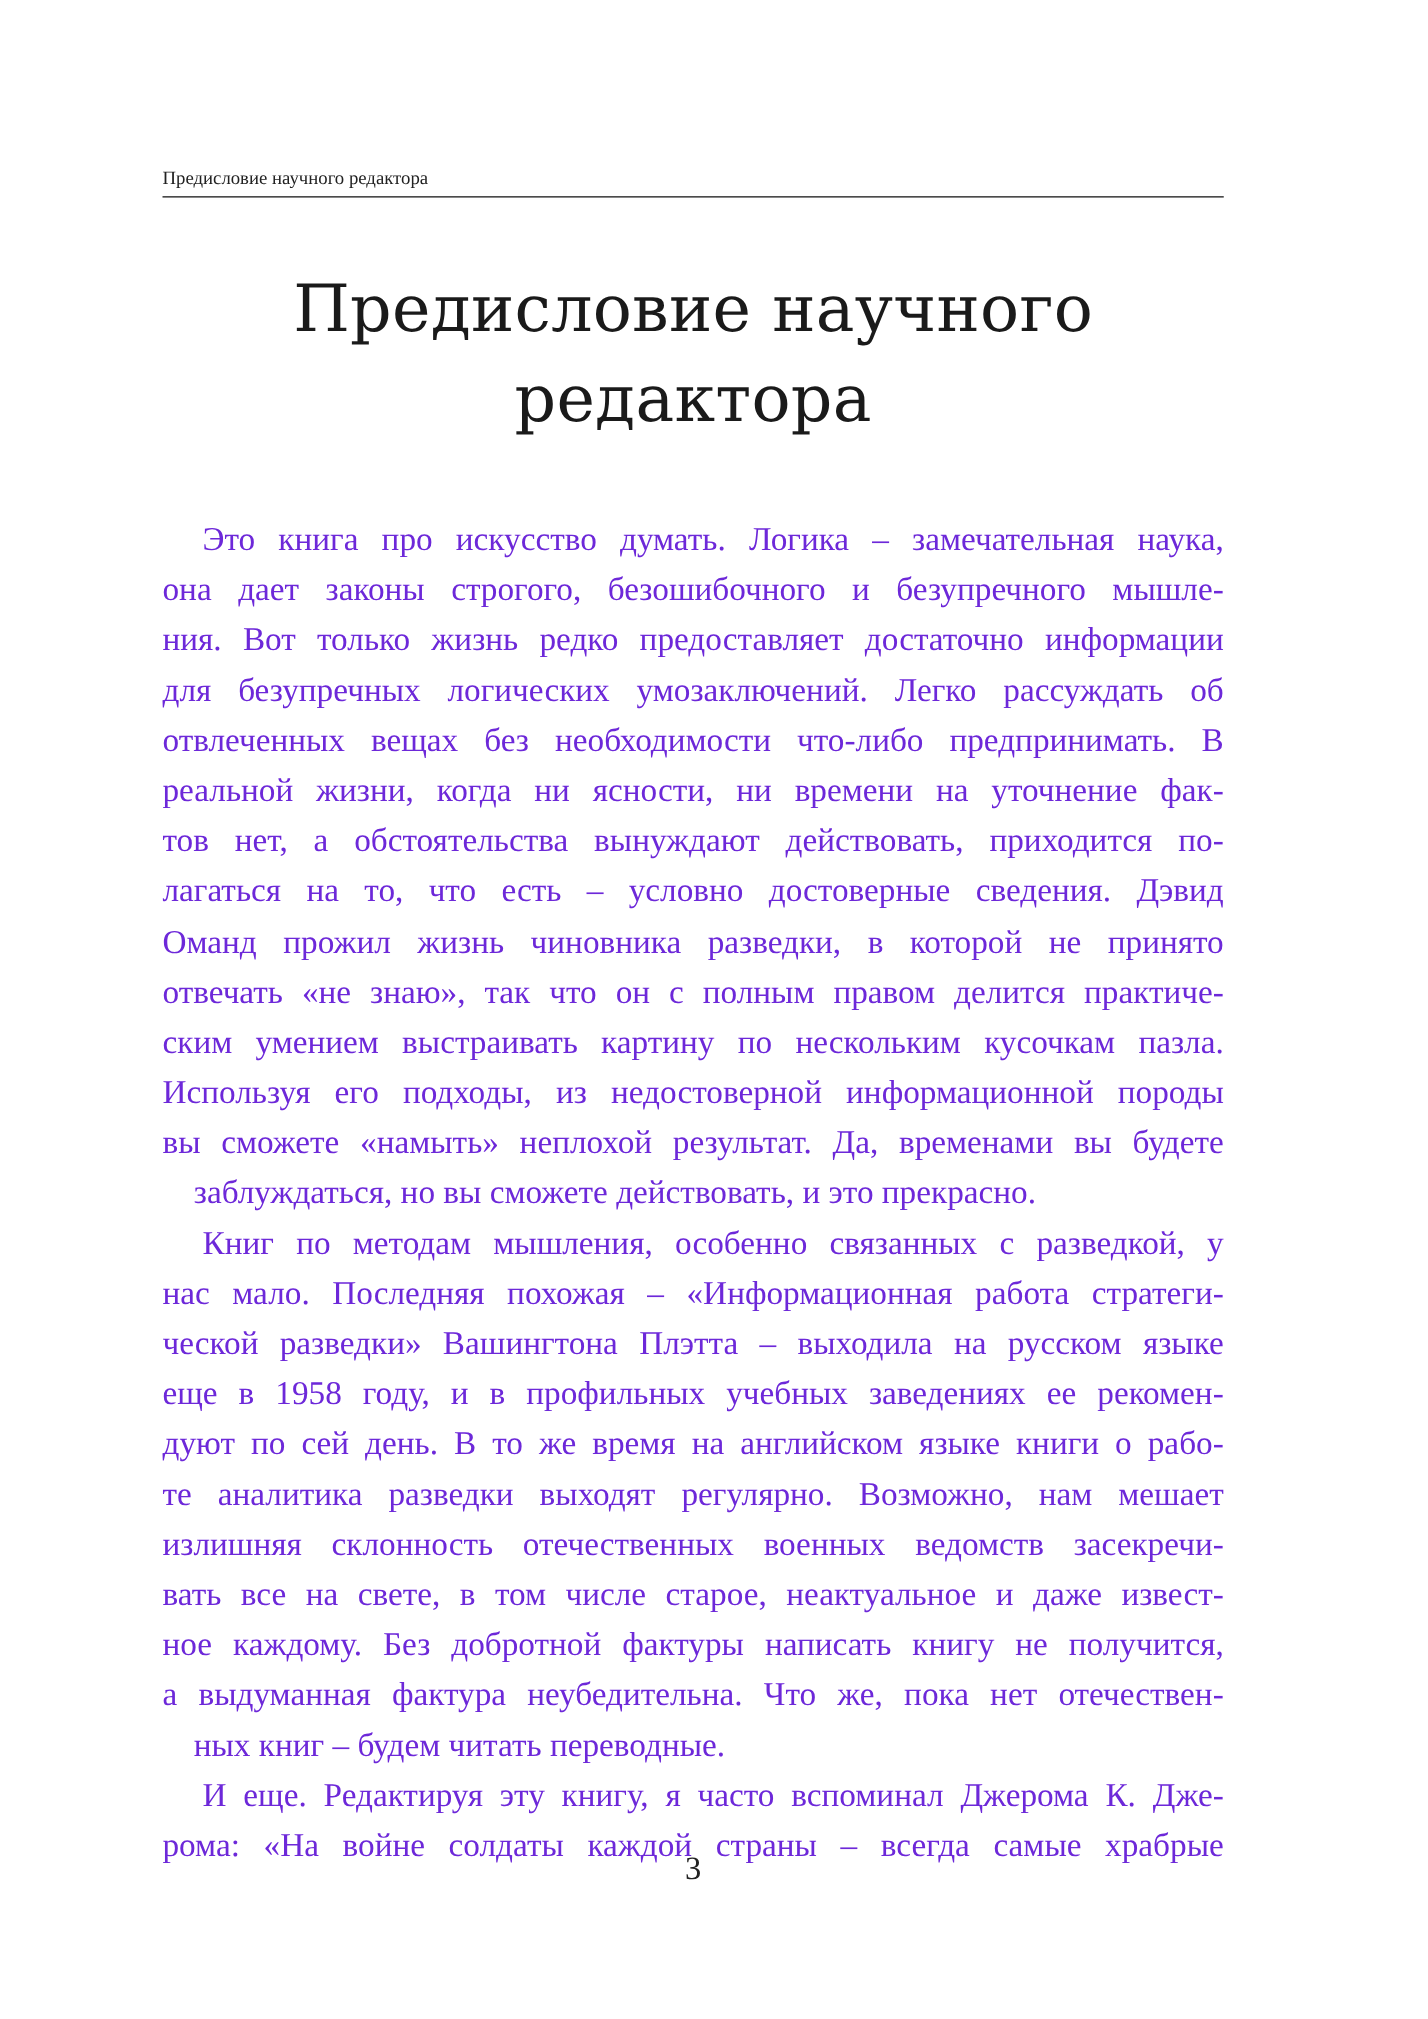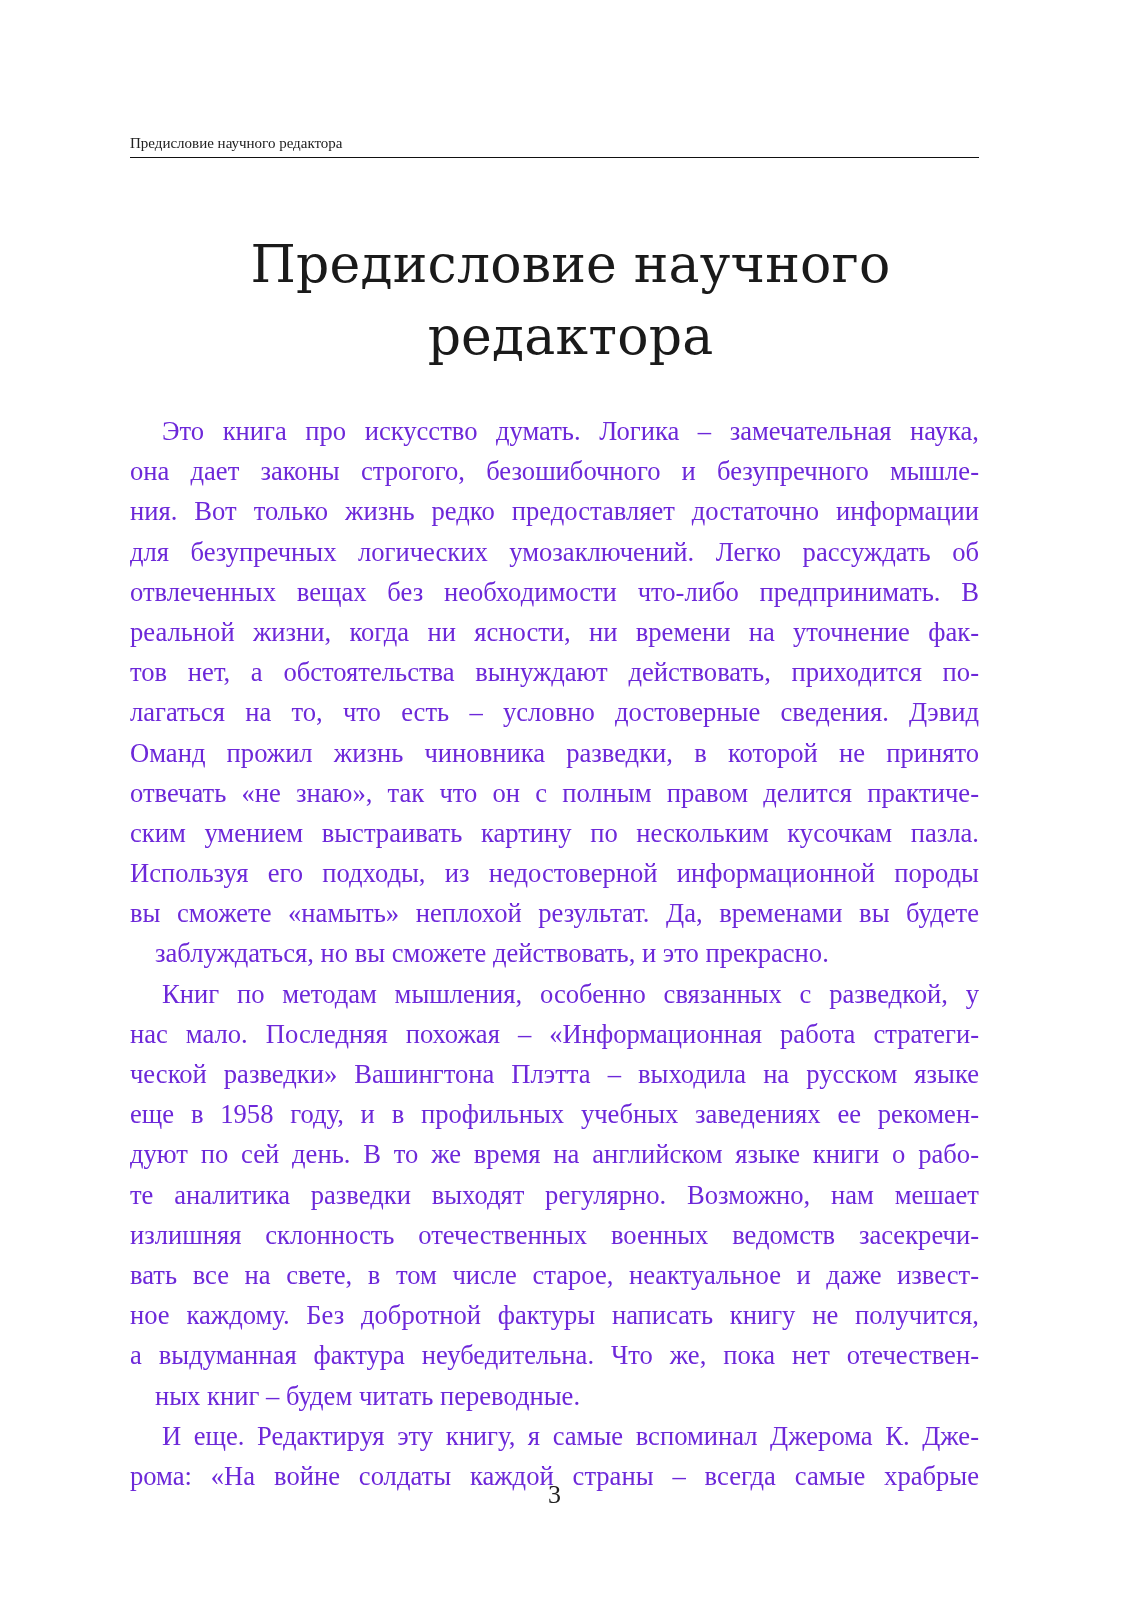--- a/index.html
+++ b/index.html
@@ -11,21 +11,21 @@
   }
   .head-rule {
     position: absolute; left: 130px; top: 157px; width: 849px; height: 0;
     border-top: 1.6px solid #111;
   }
   .chapter-title {
     position: absolute; left: 130px; top: 212px; width: 849px;
     text-align: center;
     font-family: "DejaVu Serif", serif; font-size: 52px; font-weight: normal;
     line-height: 72px; color: #1a1a1a; letter-spacing: 0.2px;
-    margin: 16px;
+    margin: 0;
   }
   .body-text {
     position: absolute; left: 130px; top: 411px; width: 849px;
     font-family: "Liberation Serif", serif; font-size: 26.6px; line-height: 40.2px;
     color: #6d28d9;
   }
   .line {
     display: block; white-space: nowrap; text-align: justify; text-align-last: justify;
     height: 40.2px;
   }
@@ -75,18 +75,18 @@
     <span class="line">дуют по сей день. В то же время на английском языке книги о рабо-</span>
     <span class="line">те аналитика разведки выходят регулярно. Возможно, нам мешает</span>
     <span class="line">излишняя склонность отечественных военных ведомств засекречи-</span>
     <span class="line">вать все на свете, в том числе старое, неактуальное и даже извест-</span>
     <span class="line">ное каждому. Без добротной фактуры написать книгу не получится,</span>
     <span class="line">а выдуманная фактура неубедительна. Что же, пока нет отечествен-</span>
     <span class="line last">ных книг – будем читать переводные.</span>
   </div>
 
   <div>
-    <span class="line indent">И еще. Редактируя эту книгу, я самые вспоминал Джерома К. Дже-</span>
+    <span class="line indent">И еще. Редактируя эту книгу, я часто вспоминал Джерома К. Дже-</span>
     <span class="line">рома: «На войне солдаты каждой страны – всегда самые храбрые</span>
   </div>
 </div>
 
 <div class="folio">3</div>
 
 </body></html>

